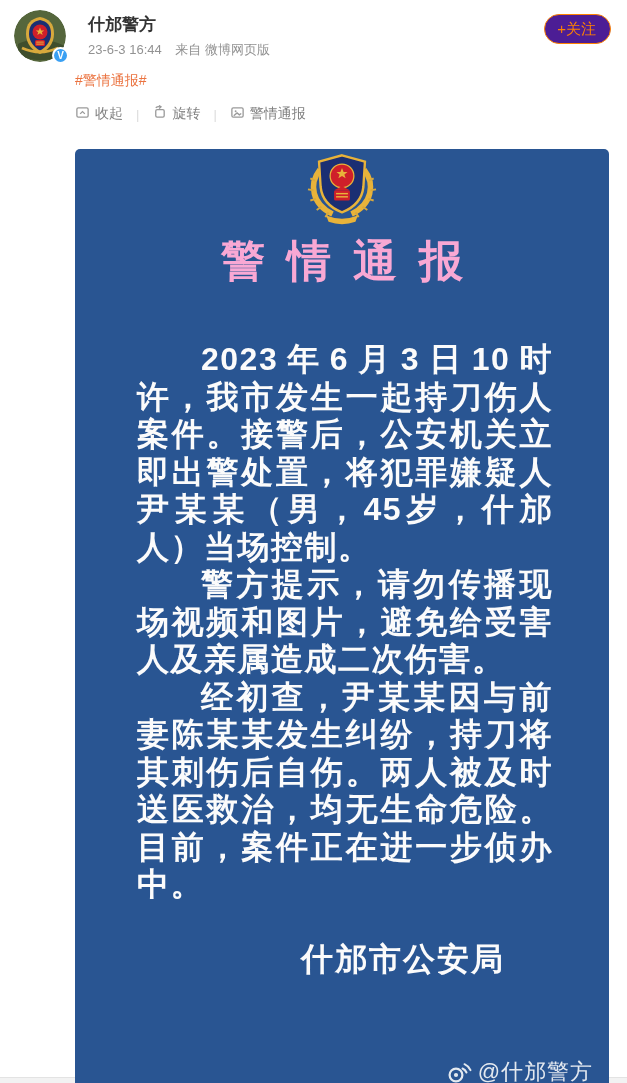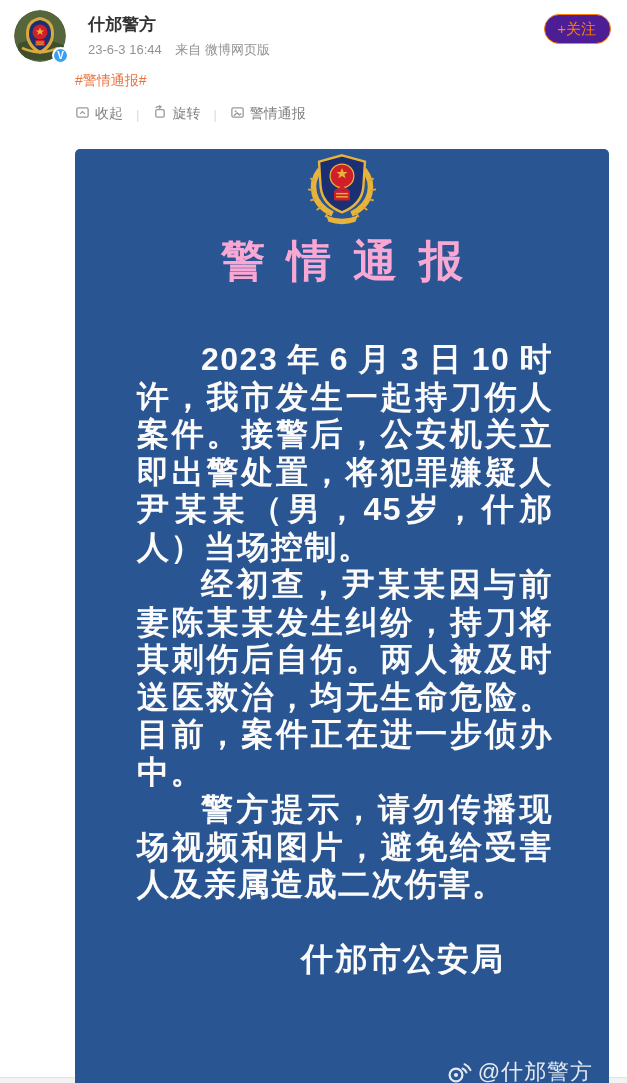--- a/index.html
+++ b/index.html
@@ -168,22 +168,22 @@
       <rect x="40" y="52" width="20" height="13" rx="2" fill="#cf1f2a"></rect>
       <rect x="42.5" y="55.5" width="15" height="1.8" fill="#e8b33a"></rect>
       <rect x="42.5" y="59.5" width="15" height="1.8" fill="#e8b33a"></rect>
       <path d="M40 52 L50 47 L60 52" fill="#cf1f2a"></path>
     </svg>
 
     <h1 class="n-title">警情通报</h1>
 
     <div class="n-body">
       <p>2023年6月3日10时许，我市发生一起持刀伤人案件。接警后，公安机关立即出警处置，将犯罪嫌疑人尹某某（男，45岁，什邡人）当场控制。</p>
+      <p>警方提示，请勿传播现场视频和图片，避免给受害人及亲属造成二次伤害。</p>
       <p>经初查，尹某某因与前妻陈某某发生纠纷，持刀将其刺伤后自伤。两人被及时送医救治，均无生命危险。目前，案件正在进一步侦办中。</p>
-      <p>警方提示，请勿传播现场视频和图片，避免给受害人及亲属造成二次伤害。</p>
     </div>
 
     <div class="n-sig">
       <div>什邡市公安局</div>
     </div>
 
     <div class="watermark">
       <span>
         <svg width="26" height="24" viewBox="0 0 26 24" fill="none">
           <circle cx="10" cy="15" r="6.4" stroke="#eef1f5" stroke-width="2.2"></circle>

